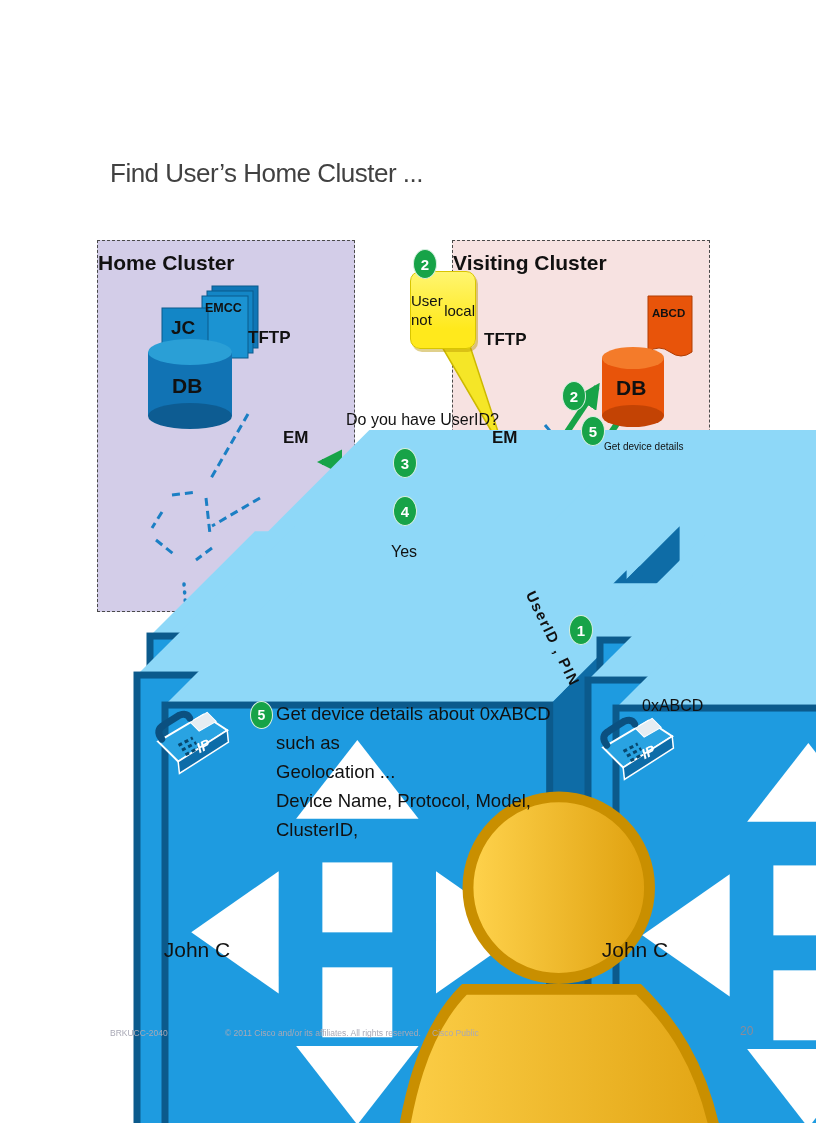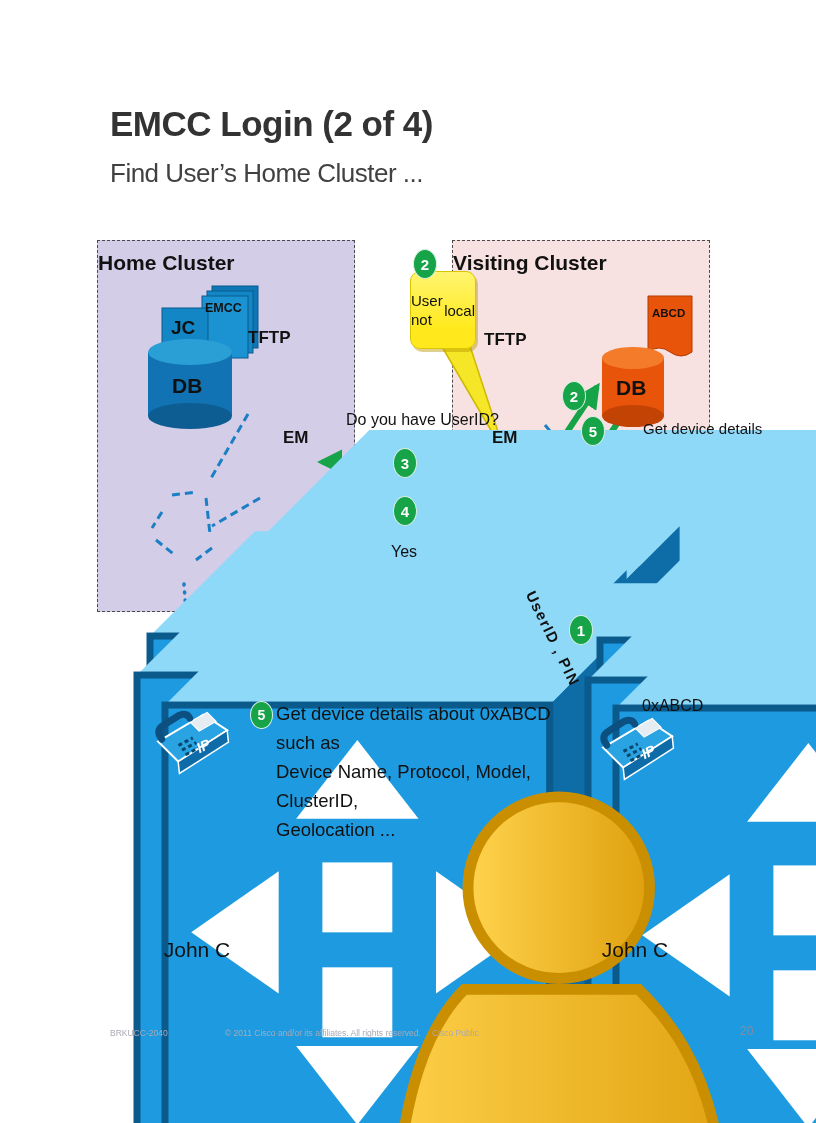--- a/index.html
+++ b/index.html
@@ -29,21 +29,20 @@
              transform:rotate(64deg);transform-origin:0 0;}
   .john{width:90px;text-align:center;font-size:21px;color:#111;z-index:3;}
   .footer{font-size:8.5px;color:#a9a9b6;z-index:3;}
   .pageno{font-size:12px;color:#8b8b99;z-index:3;}
 </style>
 </head>
 <body>
 
 <div class="slide">
 
-  <div class="abs title">EMCC Login (2 of 4)</div>
   <div class="abs subtitle">Find User’s Home Cluster ...</div>
 
   <div class="abs cluster-box home-box">
     <div class="cluster-title">Home Cluster</div>
   </div>
   <div class="abs cluster-box visit-box">
     <div class="cluster-title">Visiting Cluster</div>
   </div>
 
   <svg class="overlay" width="816" height="1123" viewBox="0 0 816 1123">
@@ -179,21 +178,21 @@
 
   <div class="abs lbl lbl-b" style="left:171px;top:317px;font-size:19px;">JC</div>
   <div class="abs lbl lbl-b" style="left:205px;top:301px;font-size:12.5px;">EMCC</div>
   <div class="abs lbl lbl-b" style="left:172px;top:374px;font-size:21px;">DB</div>
   <div class="abs lbl lbl-b" style="left:248px;top:328px;font-size:17px;">TFTP</div>
   <div class="abs lbl lbl-b" style="left:283px;top:428px;font-size:17px;">EM</div>
   <div class="abs lbl lbl-b" style="left:484px;top:330px;font-size:17px;">TFTP</div>
   <div class="abs lbl lbl-b" style="left:492px;top:428px;font-size:17px;">EM</div>
   <div class="abs lbl lbl-b" style="left:616px;top:376px;font-size:21px;">DB</div>
   <div class="abs lbl lbl-b" style="left:652px;top:307px;font-size:11.5px;">ABCD</div>
-  <div class="abs lbl" style="left:604px;top:420px;font-size:15px;margin-left:39px;">Get device details</div>
+  <div class="abs lbl" style="left:604px;top:441px;font-size:10px;">Get device details</div>
 
   <div class="abs lbl" style="left:346px;top:411px;font-size:16px;">Do you have UserID?</div>
   <div class="abs lbl" style="left:391px;top:543px;font-size:16px;">Yes</div>
   <div class="abs lbl rot-label" style="left:538px;top:588px;">UserID , PIN</div>
   <div class="abs lbl" style="left:642px;top:697px;font-size:16px;">0xABCD</div>
 
   <div class="abs callout">
     <div>User not</div>
     <div>local</div>
   </div>
@@ -201,22 +200,22 @@
   <div class="abs step" style="left:413px;top:249px;">2</div>
   <div class="abs step" style="left:393px;top:448px;">3</div>
   <div class="abs step" style="left:393px;top:496px;">4</div>
   <div class="abs step" style="left:562px;top:381px;">2</div>
   <div class="abs step" style="left:581px;top:416px;">5</div>
   <div class="abs step" style="left:569px;top:615px;">1</div>
 
   <div class="abs step step-sm" style="left:250px;top:701px;">5</div>
   <div class="abs note">
     <div>Get device details about 0xABCD such as</div>
+    <div>Geolocation ...</div>
     <div>Device Name, Protocol, Model, ClusterID,</div>
-    <div>Geolocation ...</div>
   </div>
 
   <div class="abs john" style="left:152px;top:938px;">John C</div>
   <div class="abs john" style="left:590px;top:938px;">John C</div>
 
   <div class="abs footer" style="left:110px;top:1028px;">BRKUCC-2040</div>
   <div class="abs footer" style="left:225px;top:1028px;">© 2011 Cisco and/or its affiliates. All rights reserved.</div>
   <div class="abs footer" style="left:432px;top:1028px;">Cisco Public</div>
   <div class="abs pageno" style="left:740px;top:1024px;">20</div>
 

